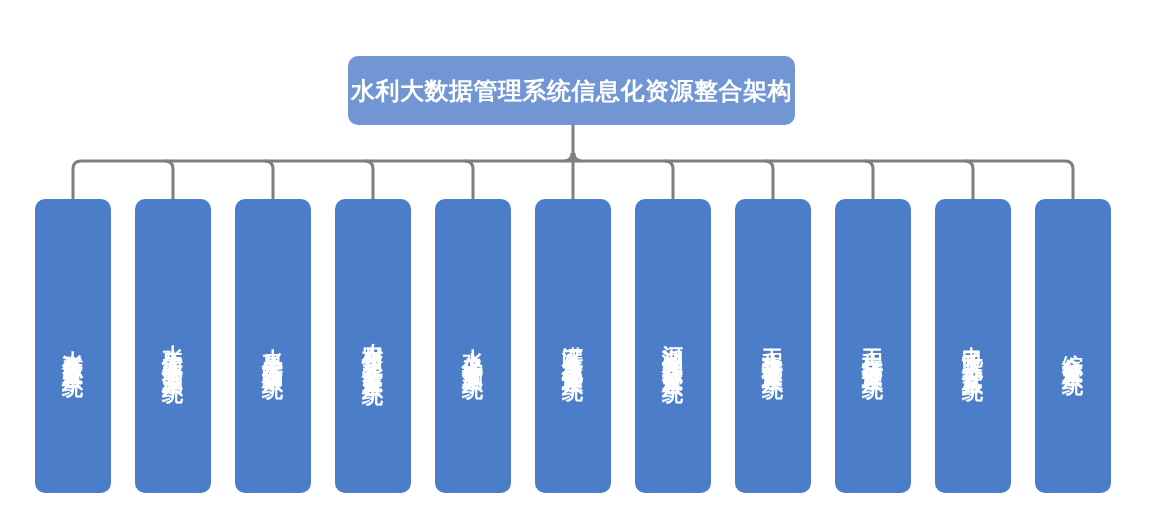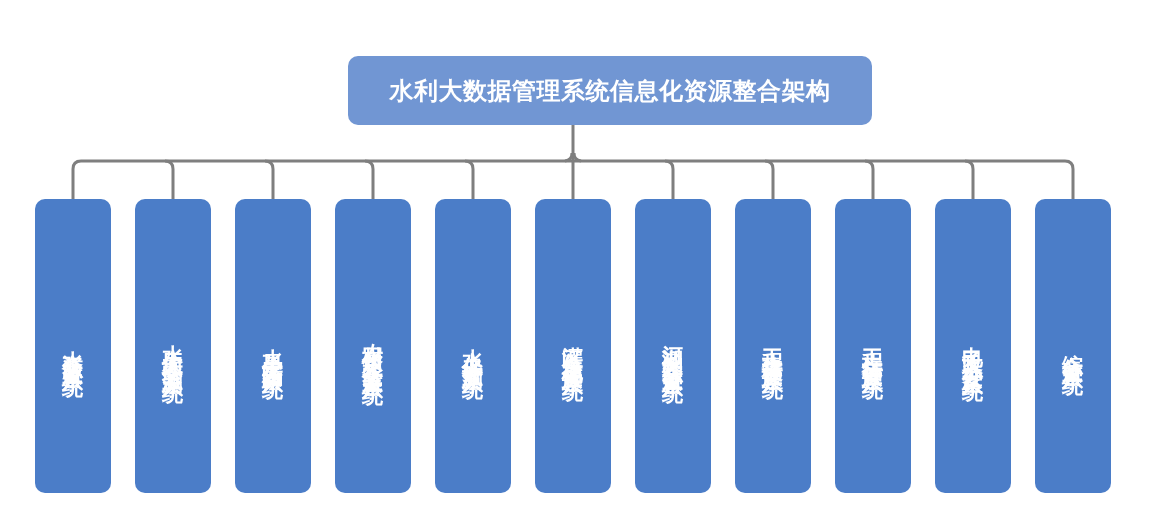--- a/index.html
+++ b/index.html
@@ -24,21 +24,21 @@
   }
   .connectors path {
     fill: none;
     stroke: var(--connector, #7f7f7f);
     stroke-width: 3;
   }
   .title-box {
     position: absolute;
     left: 348px;
     top: 56px;
-    width: 524px;
+    width: 447px;
     height: 69px;
     background: var(--title-box-bg, #7196d3);
     border-radius: 10px;
     display: flex;
     align-items: center;
     justify-content: center;
     z-index: 2;
   }
   .title-box .title-text {
     color: var(--text, #ffffff);

